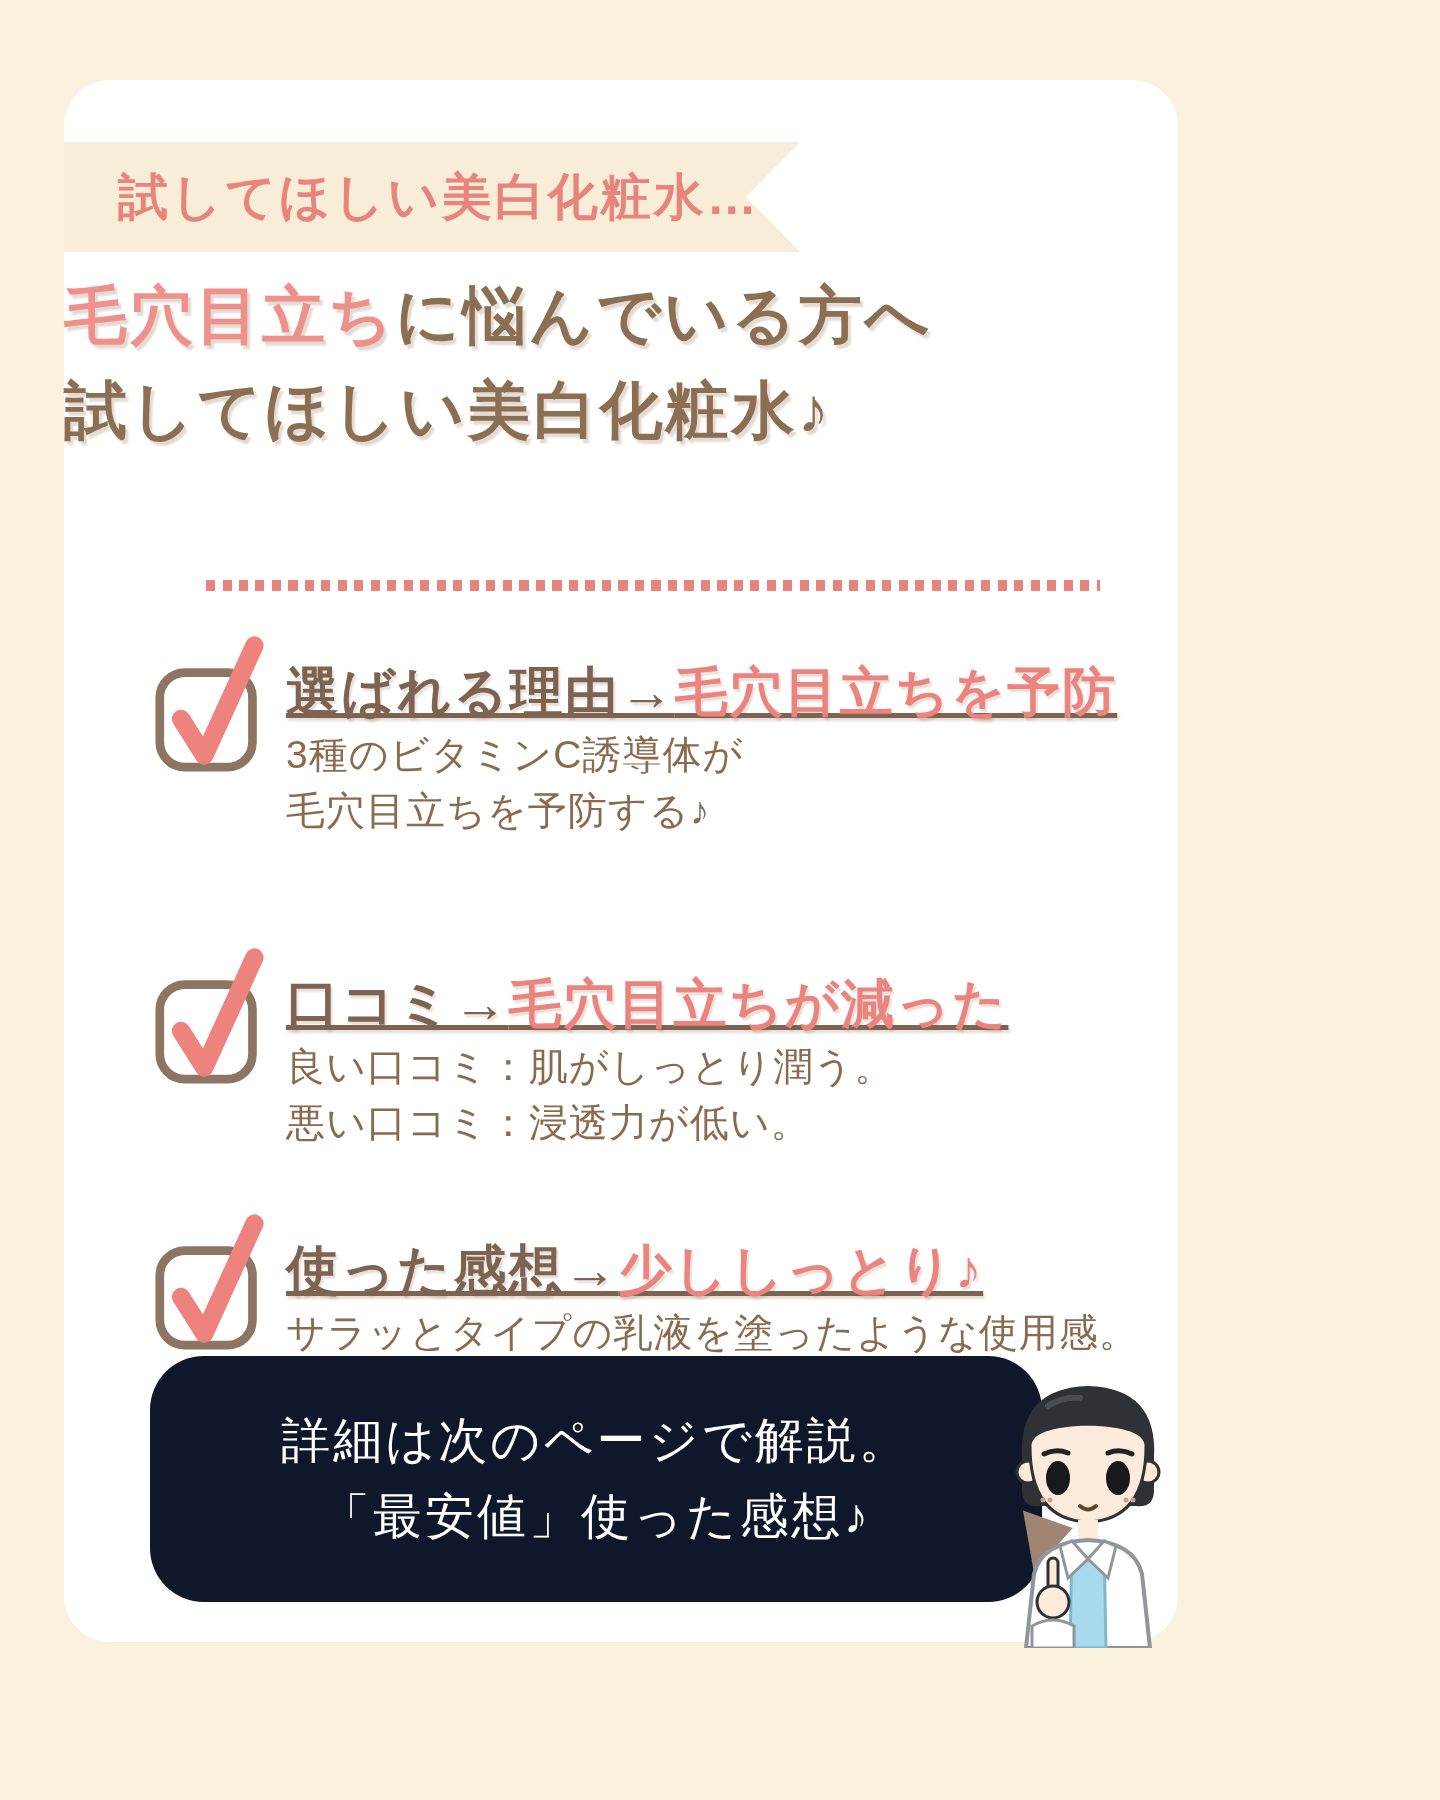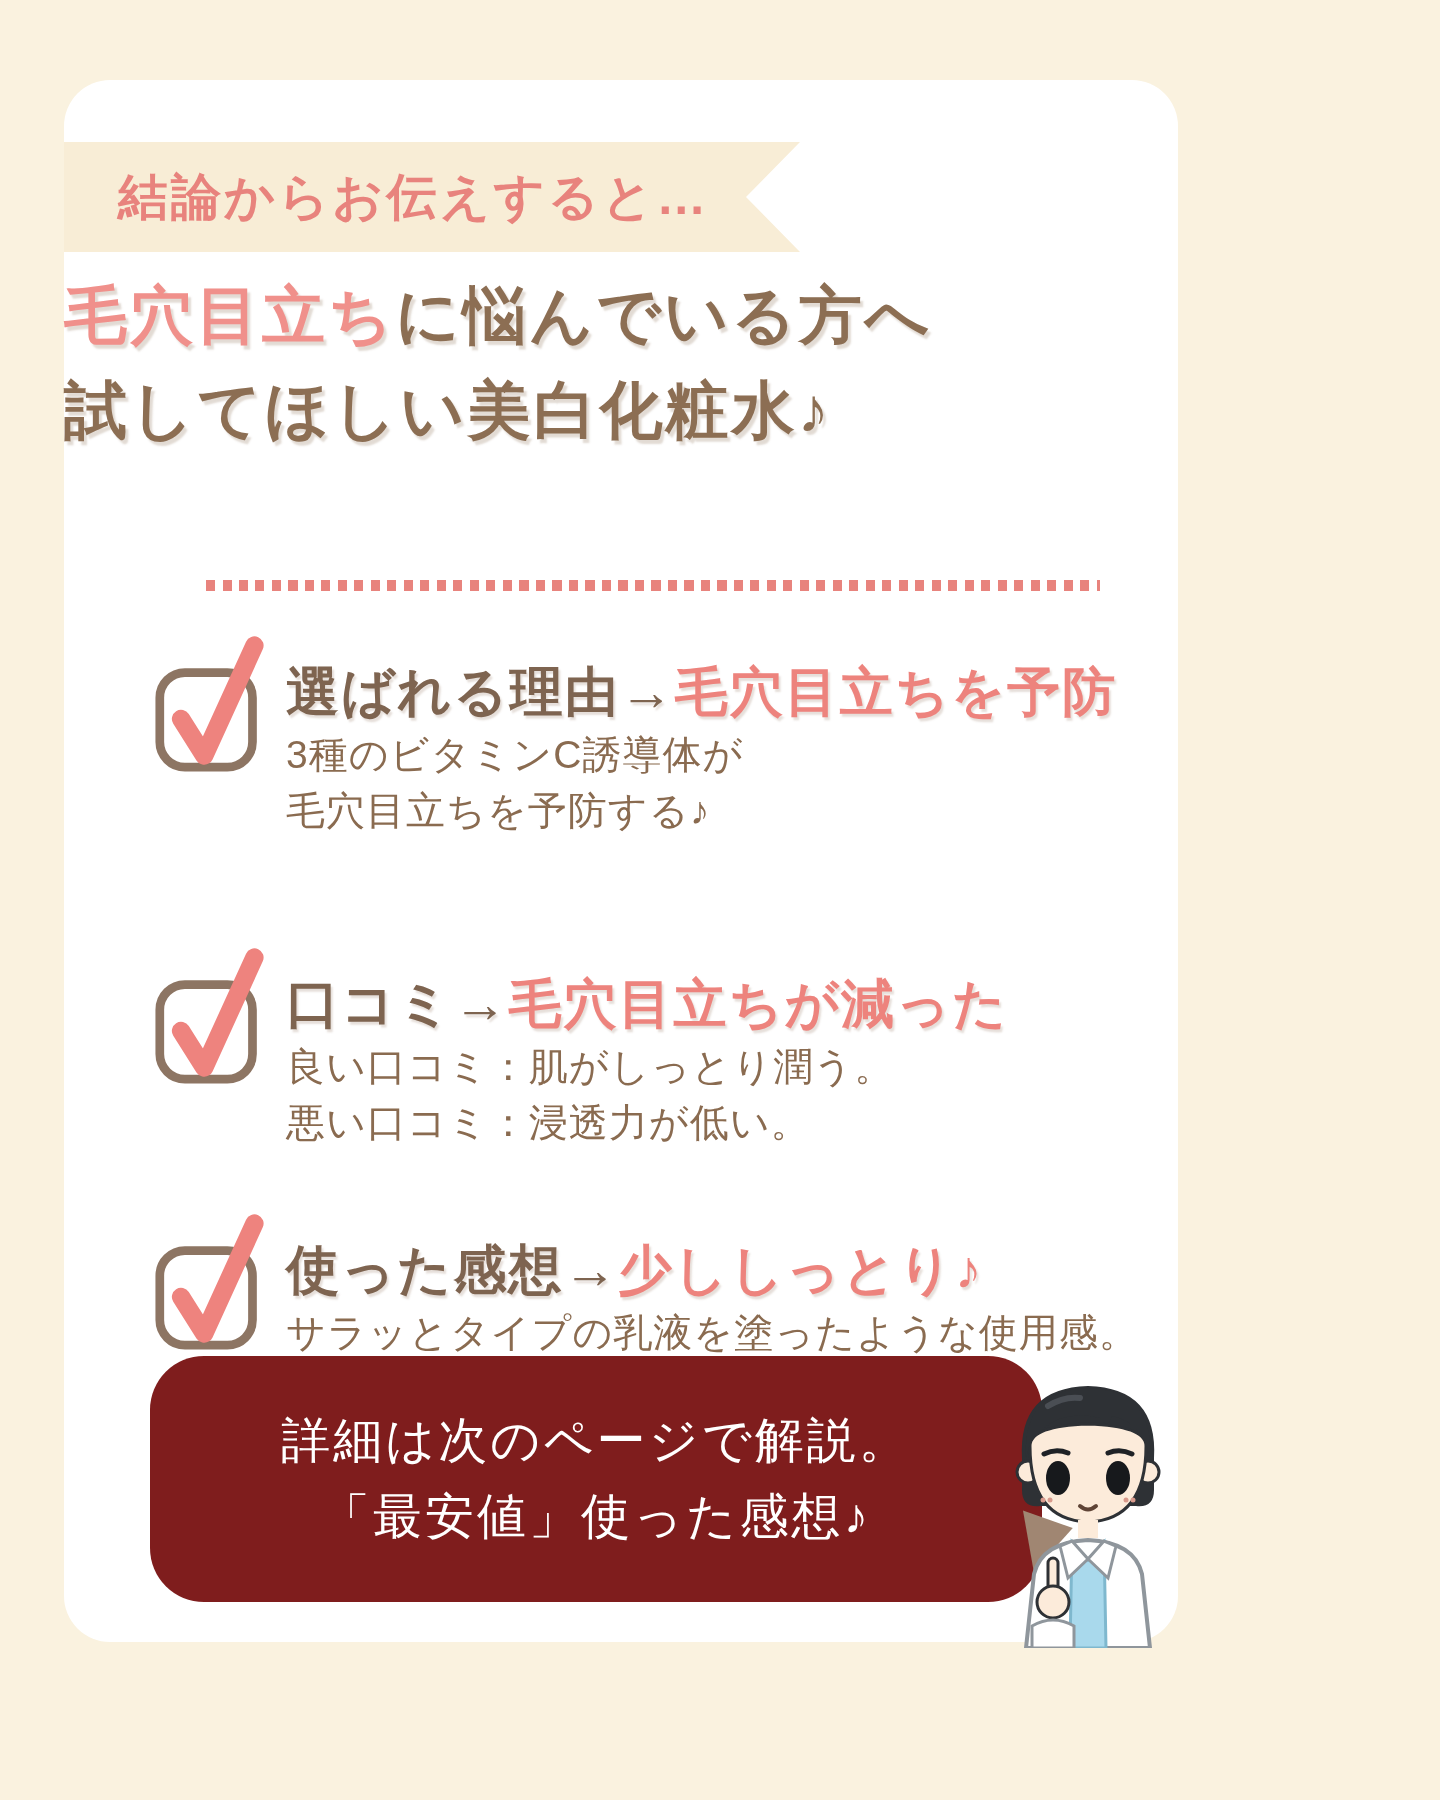--- a/index.html
+++ b/index.html
@@ -40,30 +40,31 @@
   .check-item { position:absolute; left:152px; display:flex; align-items:flex-start; }
   .check-item.i1 { top:632px; }
   .check-item.i2 { top:944px; }
   .check-item.i3 { top:1210px; }
   .check-icon { flex:0 0 auto; }
   .check-body { margin-left:18px; padding-top:26px; }
   .check-heading {
     font-size:53px; font-weight:800; color:#7E6450; letter-spacing:2px;
     line-height:1.3; white-space:nowrap;
     text-shadow:2px 3px 2px rgba(140,110,85,0.22);
+    text-decoration:underline;
   }
   .check-heading .accent { color:#ED837D; }
   .check-notes {
     font-size:39px; color:#8A6B50;
     line-height:1.45; letter-spacing:1px;
   }
   
   .bubble {
     position:absolute; left:150px; top:1356px; width:892px; height:246px;
-    background:#7f1d1d; border-radius:54px;
+    background:#0f172a; border-radius:54px;
     display:flex; flex-direction:column; justify-content:center; align-items:center;
     gap:10px;
   }
   .bubble::after {
     content:""; position:absolute; right:-32px; top:150px; width:0; height:0;
     border-top:26px solid transparent; border-bottom:36px solid transparent;
     border-left:46px solid #A08672; transform:rotate(-10deg);
   }
   .bubble-line { font-size:49px; color:#FFFFFF; letter-spacing:3px; }
   
@@ -81,21 +82,21 @@
     font-size:47px; font-weight:700; color:#FFFFFF; letter-spacing:2px;
   }
 </style>
 </head>
 <body>
 
 <div class="page">
   <div class="card"></div>
 
   <div class="banner">
-    <span class="banner-text">結論からお伝えすると…</span>
+    <span class="banner-text">試してほしい美白化粧水…</span>
   </div>
 
   <div class="title">
     <div><span class="accent">毛穴目立ち</span><span>に悩んでいる方へ</span></div>
     <div>試してほしい美白化粧水♪</div>
   </div>
 
   <div class="divider"></div>
 
   <div class="check-item i1">

